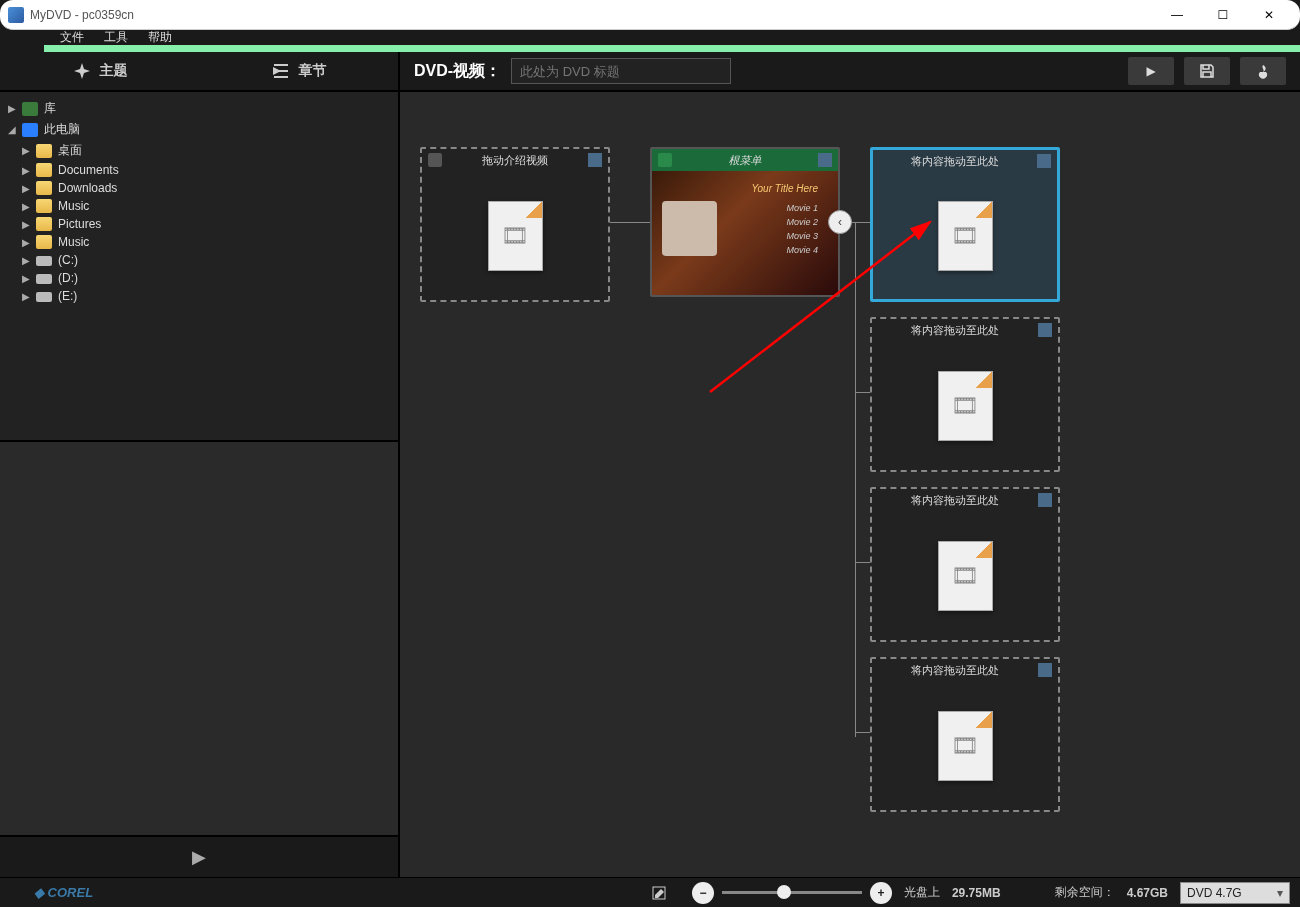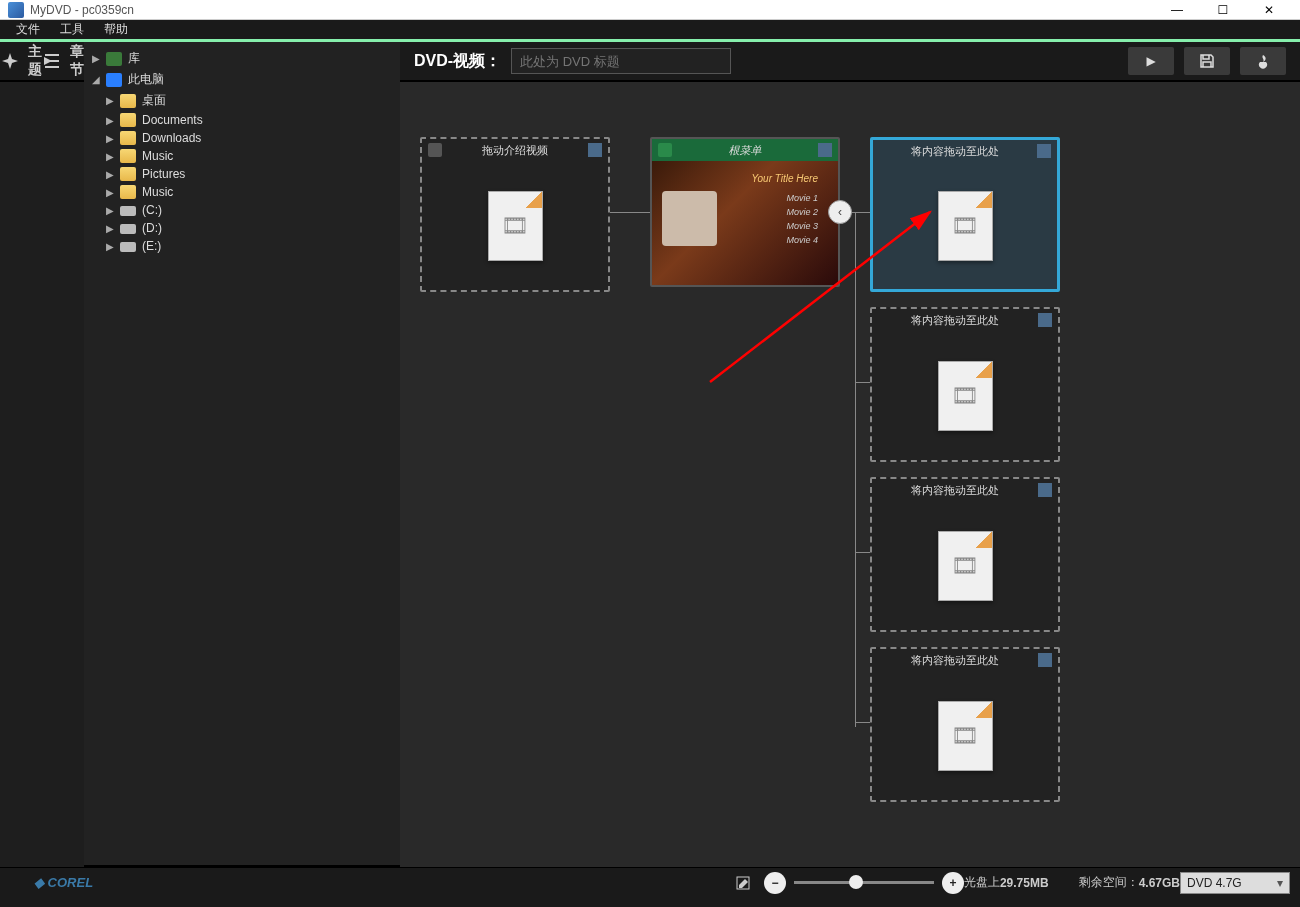--- a/index.html
+++ b/index.html
@@ -1,33 +1,33 @@
 <!DOCTYPE html>
 <html><head>
 <meta charset="utf-8">
 <style>
 * { margin: 0; padding: 0; box-sizing: border-box; font-family: "Microsoft YaHei", Arial, sans-serif; }
 body { width: 1300px; height: 907px; background: #1a1a1a; color: #ddd; font-size: 12px; overflow: hidden; position: relative; }
 
 
-.titlebar { height: 20px; background: #fff; display: flex; align-items: center; padding: 0 8px; color: #000; border-bottom: 1px solid #ccc; }
+.titlebar { height: 30px; background: #fff; display: flex; align-items: center; padding: 0 8px; color: #000; border-bottom: 1px solid #ccc; border-radius: 13px; }
 .titlebar .app-icon { width: 16px; height: 16px; margin-right: 6px; background: linear-gradient(135deg, #4a90d9, #2c5aa0); border-radius: 2px; }
 .titlebar .title { flex: 1; font-size: 12px; color: #555; }
 .titlebar .win-controls { display: flex; }
 .titlebar .win-btn { width: 46px; height: 30px; display: flex; align-items: center; justify-content: center; cursor: pointer; }
 
 
-.menubar { height: 22px; background: #1a1a1a; display: flex; align-items: center; padding: 4px 6px; border-bottom: 3px solid #86efac; }
+.menubar { height: 22px; background: #1a1a1a; display: flex; align-items: center; padding: 4px 6px; border-bottom: 7px solid #86efac; margin-left: 44px; }
 .menubar .menu-item { padding: 2px 10px; font-size: 12px; color: #ddd; cursor: pointer; }
 
 
 .main { display: flex; height: calc(100% - 30px - 22px - 30px); }
 
 
-.left-panel { width: 400px; background: #1e1e1e; display: flex; flex-direction: row; border-right: 2px solid #000; }
+.left-panel { width: 400px; background: #1e1e1e; display: flex; flex-direction: column; border-right: 2px solid #000; }
 .tab-row { height: 40px; display: flex; background: #1a1a1a; border-bottom: 2px solid #000; }
 .tab { flex: 1; display: flex; align-items: center; justify-content: center; gap: 8px; cursor: pointer; font-size: 14px; font-weight: bold; color: #ccc; }
 .tab.active { background: #fff; color: #000; }
 .tab-icon { width: 20px; height: 20px; display: inline-flex; align-items: center; justify-content: center; }
 
 .tree { flex: 0 0 350px; padding: 6px 4px; overflow: auto; background: #222; border-bottom: 2px solid #000; }
 .tree-item { display: flex; align-items: center; padding: 2px 4px; cursor: pointer; }
 .tree-caret { width: 12px; color: #aaa; font-size: 10px; margin-right: 2px; }
 .tree-icon { width: 16px; height: 14px; margin-right: 6px; display: inline-block; }
 .folder-icon { background: linear-gradient(#f7d774, #e8b84a); border-radius: 2px; }
@@ -72,21 +72,21 @@
 
 .collapse-btn { position:absolute; width:24px; height:24px; background:#eee; border-radius:50%; border:1px solid #999; display:flex; align-items:center; justify-content:center; font-size:12px; color:#444; cursor:pointer; }
 
 
 .connector { position:absolute; background:#888; }
 
 
 .arrow-annot { position: absolute; pointer-events: none; }
 
 
-.footer { height: 30px; background: #1a1a1a; display: flex; align-items: center; padding: 0 10px; gap: 0; border-top: 1px solid #000; color: #ccc; font-size: 12px; justify-content: center; }
+.footer { height: 30px; background: #1a1a1a; display: flex; align-items: center; padding: 0 10px; gap: 12px; border-top: 1px solid #000; color: #ccc; font-size: 12px; justify-content: center; }
 .corel-logo { color: #3a7aa8; font-weight: bold; font-style: italic; font-size: 13px; margin-left: 24px; }
 .footer-spacer { flex: 1; }
 .footer-btn { width: 40px; height: 24px; display:flex; align-items:center; justify-content:center; cursor:pointer; color:#ccc; }
 .zoom-ctrl { display:flex; align-items:center; gap:8px; }
 .zoom-btn { width:22px; height:22px; border-radius:50%; background:#eee; color:#222; display:flex; align-items:center; justify-content:center; font-weight:bold; cursor:pointer; }
 .zoom-track { width:140px; height:3px; background:#888; position:relative; }
 .zoom-thumb { position:absolute; top:-6px; left:55px; width:14px; height:14px; border-radius:50%; background:#eee; }
 .disc-select { height:22px; background:#ddd; color:#222; border:1px solid #888; padding:0 20px 0 6px; font-size:12px; position:relative; width:110px; display:flex; align-items:center; }
 .disc-select::after { content:"▾"; position:absolute; right:6px; color:#555; }
 

